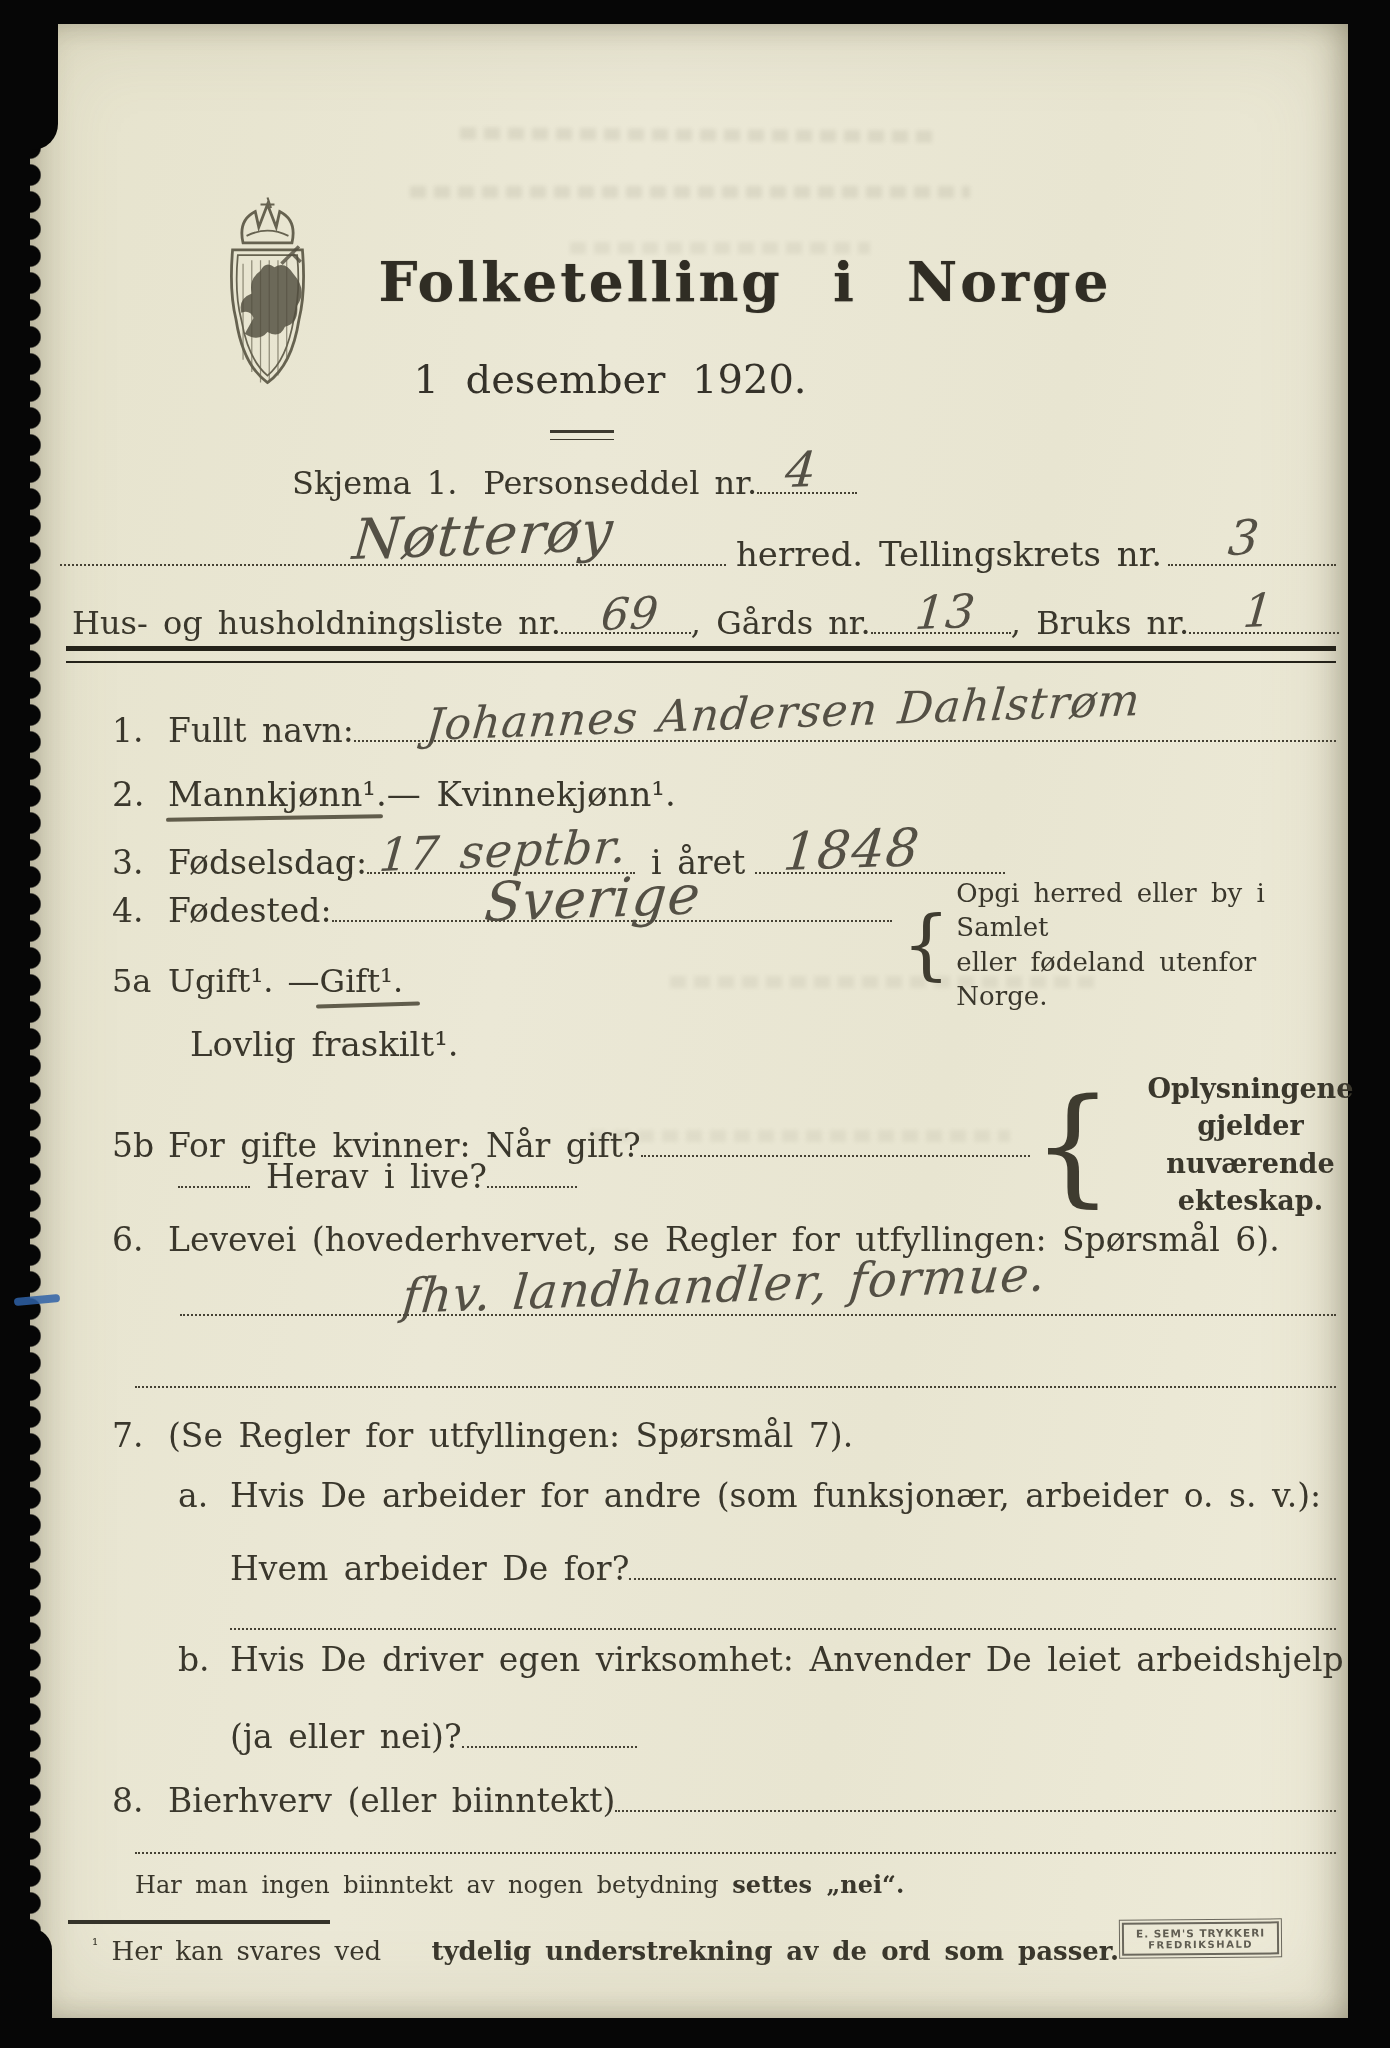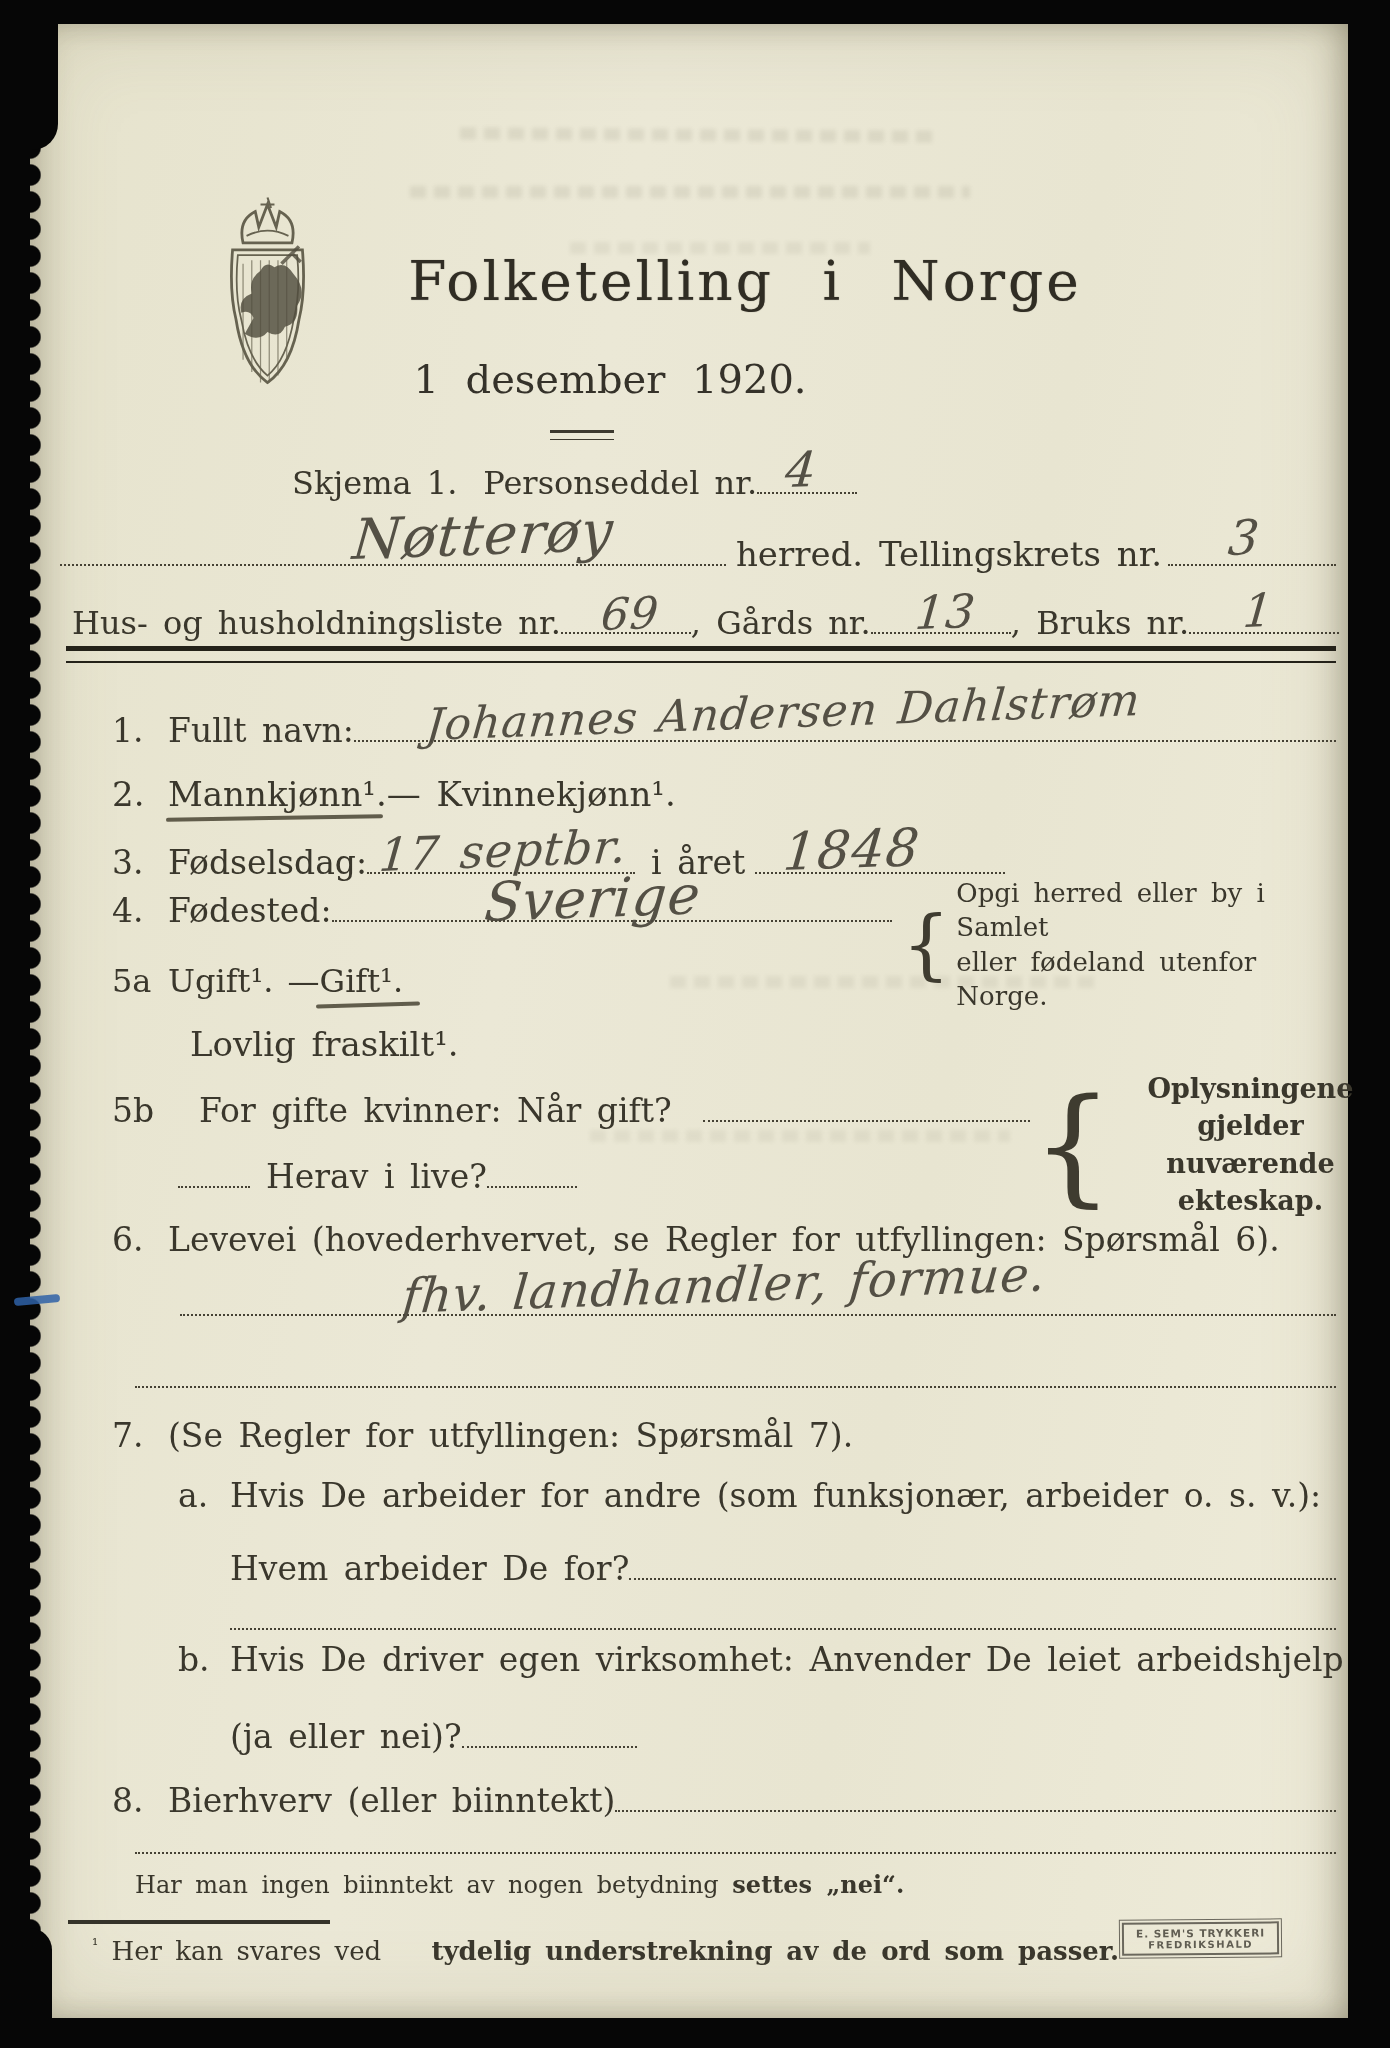--- a/index.html
+++ b/index.html
@@ -61,21 +61,21 @@
       <path d="M36 28 q-3 -13 7 -18 l2 9 5 -13 5 13 2 -9 q10 5 7 18 z"></path>
       <path d="M38 24 q12 -6 24 0" stroke-width="1"></path>
       <path d="M30 32 h40 q2 24 -2 40 q-4 26 -18 36 q-14 -10 -18 -36 q-4 -16 -2 -40 z"></path>
       <path d="M33 35 h34 q2 22 -2 37 q-4 23 -15 32 q-11 -9 -15 -32 q-4 -15 -2 -37 z" stroke-width="1"></path>
       <path d="M36 40 v55 M41 38 v64 M46 38 v70 M51 38 v70 M56 38 v66 M61 38 v58" stroke-width=".7" opacity=".7"></path>
     </g>
     <path d="M46 44 q-7 5 -5 13 q-8 3 -6 11 q5 -2 7 3 l-5 9 q8 5 13 -1 q7 4 10 -3 q8 -2 7 -12 q6 -9 -2 -18 q-5 -8 -11 -4 q-5 -4 -8 2 z" fill="#514d3e" opacity=".82"></path>
     <path d="M58 40 l10 -10 M64 34 l5 5" stroke="#514d3e" stroke-width="2" fill="none" opacity=".8"></path>
   </svg>
 
-  <div style="position:absolute;top:225px;left:320px;width:790px;text-align:center;font-size:55px;font-weight:normal;color:#302d24;letter-spacing:3px;word-spacing:28px;text-shadow:0 0 1px rgba(40,36,28,.55);">Folketelling i Norge</div>
+  <div style="position:absolute;top:225px;left:320px;width:790px;text-align:center;font-size:55px;font-weight:bold;color:#302d24;letter-spacing:3px;word-spacing:28px;text-shadow:0 0 1px rgba(40,36,28,.55);">Folketelling i Norge</div>
   <div style="position:absolute;top:332px;left:300px;width:560px;text-align:center;font-size:40px;color:#35322a;word-spacing:14px;">1 desember 1920.</div>
   <div style="position:absolute;top:406px;left:520px;width:64px;height:6px;border-top:3px solid #3c392e;border-bottom:1px solid #3c392e;"></div>
 
   <div class="row" style="top:430px;left:262px;right:430px;font-size:32px;">
     <span class="lbl">Skjema 1.</span>
     <span style="flex:none;width:26px;"></span>
     <span class="lbl">Personseddel nr.</span>
     <span class="fill fx" style="width:100px;">
       <span class="hand" style="left:26px;bottom:-6px;font-size:48px;">4</span>
     </span>
@@ -157,21 +157,21 @@
     <span class="lbl">Ugift¹. — </span>
     <span class="lbl" style="position:relative;">
       <span>Gift¹.</span>
       <i class="uline" style="left:-4px;right:-16px;bottom:-7px;transform:rotate(-1.6deg);"></i>
     </span>
   </div>
   <div class="row" style="top:1000px;left:148px;font-size:34px;margin-left:12px;">
     <span class="lbl">Lovlig fraskilt¹.</span>
   </div>
 
-  <div class="row" style="top:1058px;left:82px;right:318px;gap:31px;">
+  <div class="row" style="top:1093px;left:82px;right:318px;">
     <span class="num">5b</span>
     <span class="lbl">For gifte kvinner:  Når gift?</span>
     <span class="fill"></span>
   </div>
   <div class="row" style="top:1124px;left:148px;">
     <span class="fill fx" style="width:72px;"></span>
     <span class="lbl" style="padding-left:16px;">Herav i live?</span>
     <span class="fill fx" style="width:90px;"></span>
   </div>
   <div style="position:absolute;top:1046px;left:1002px;display:flex;align-items:center;">

